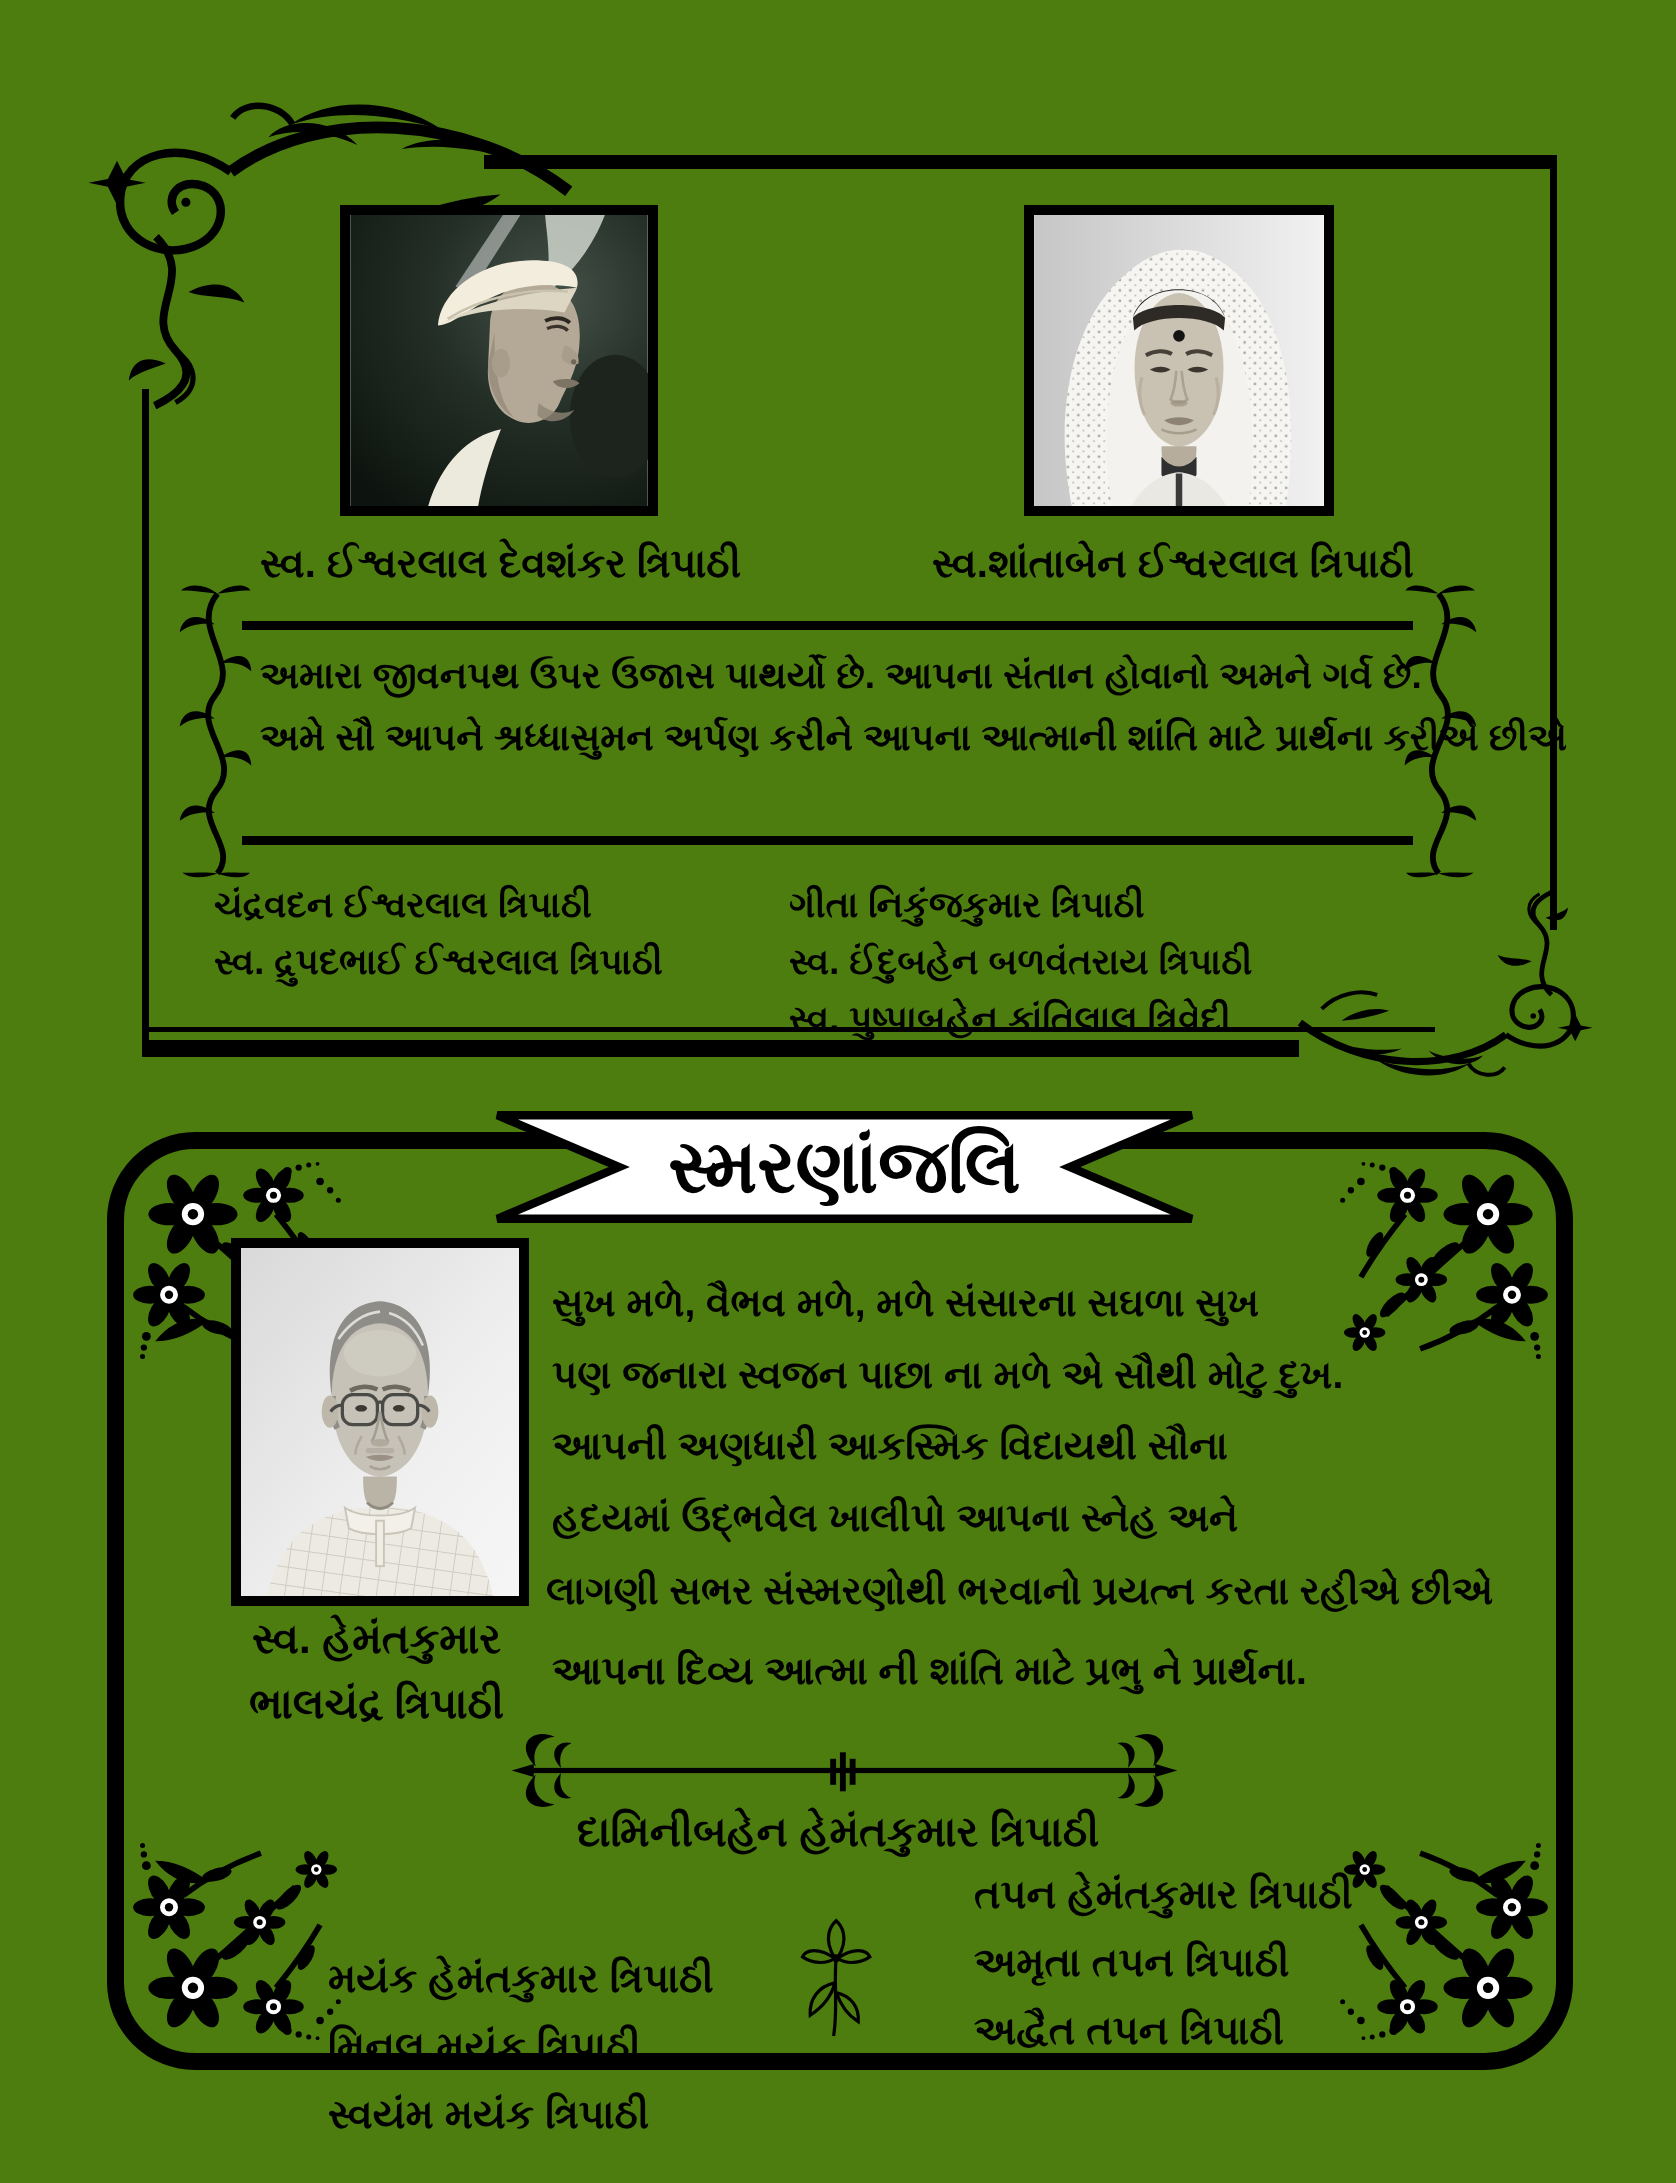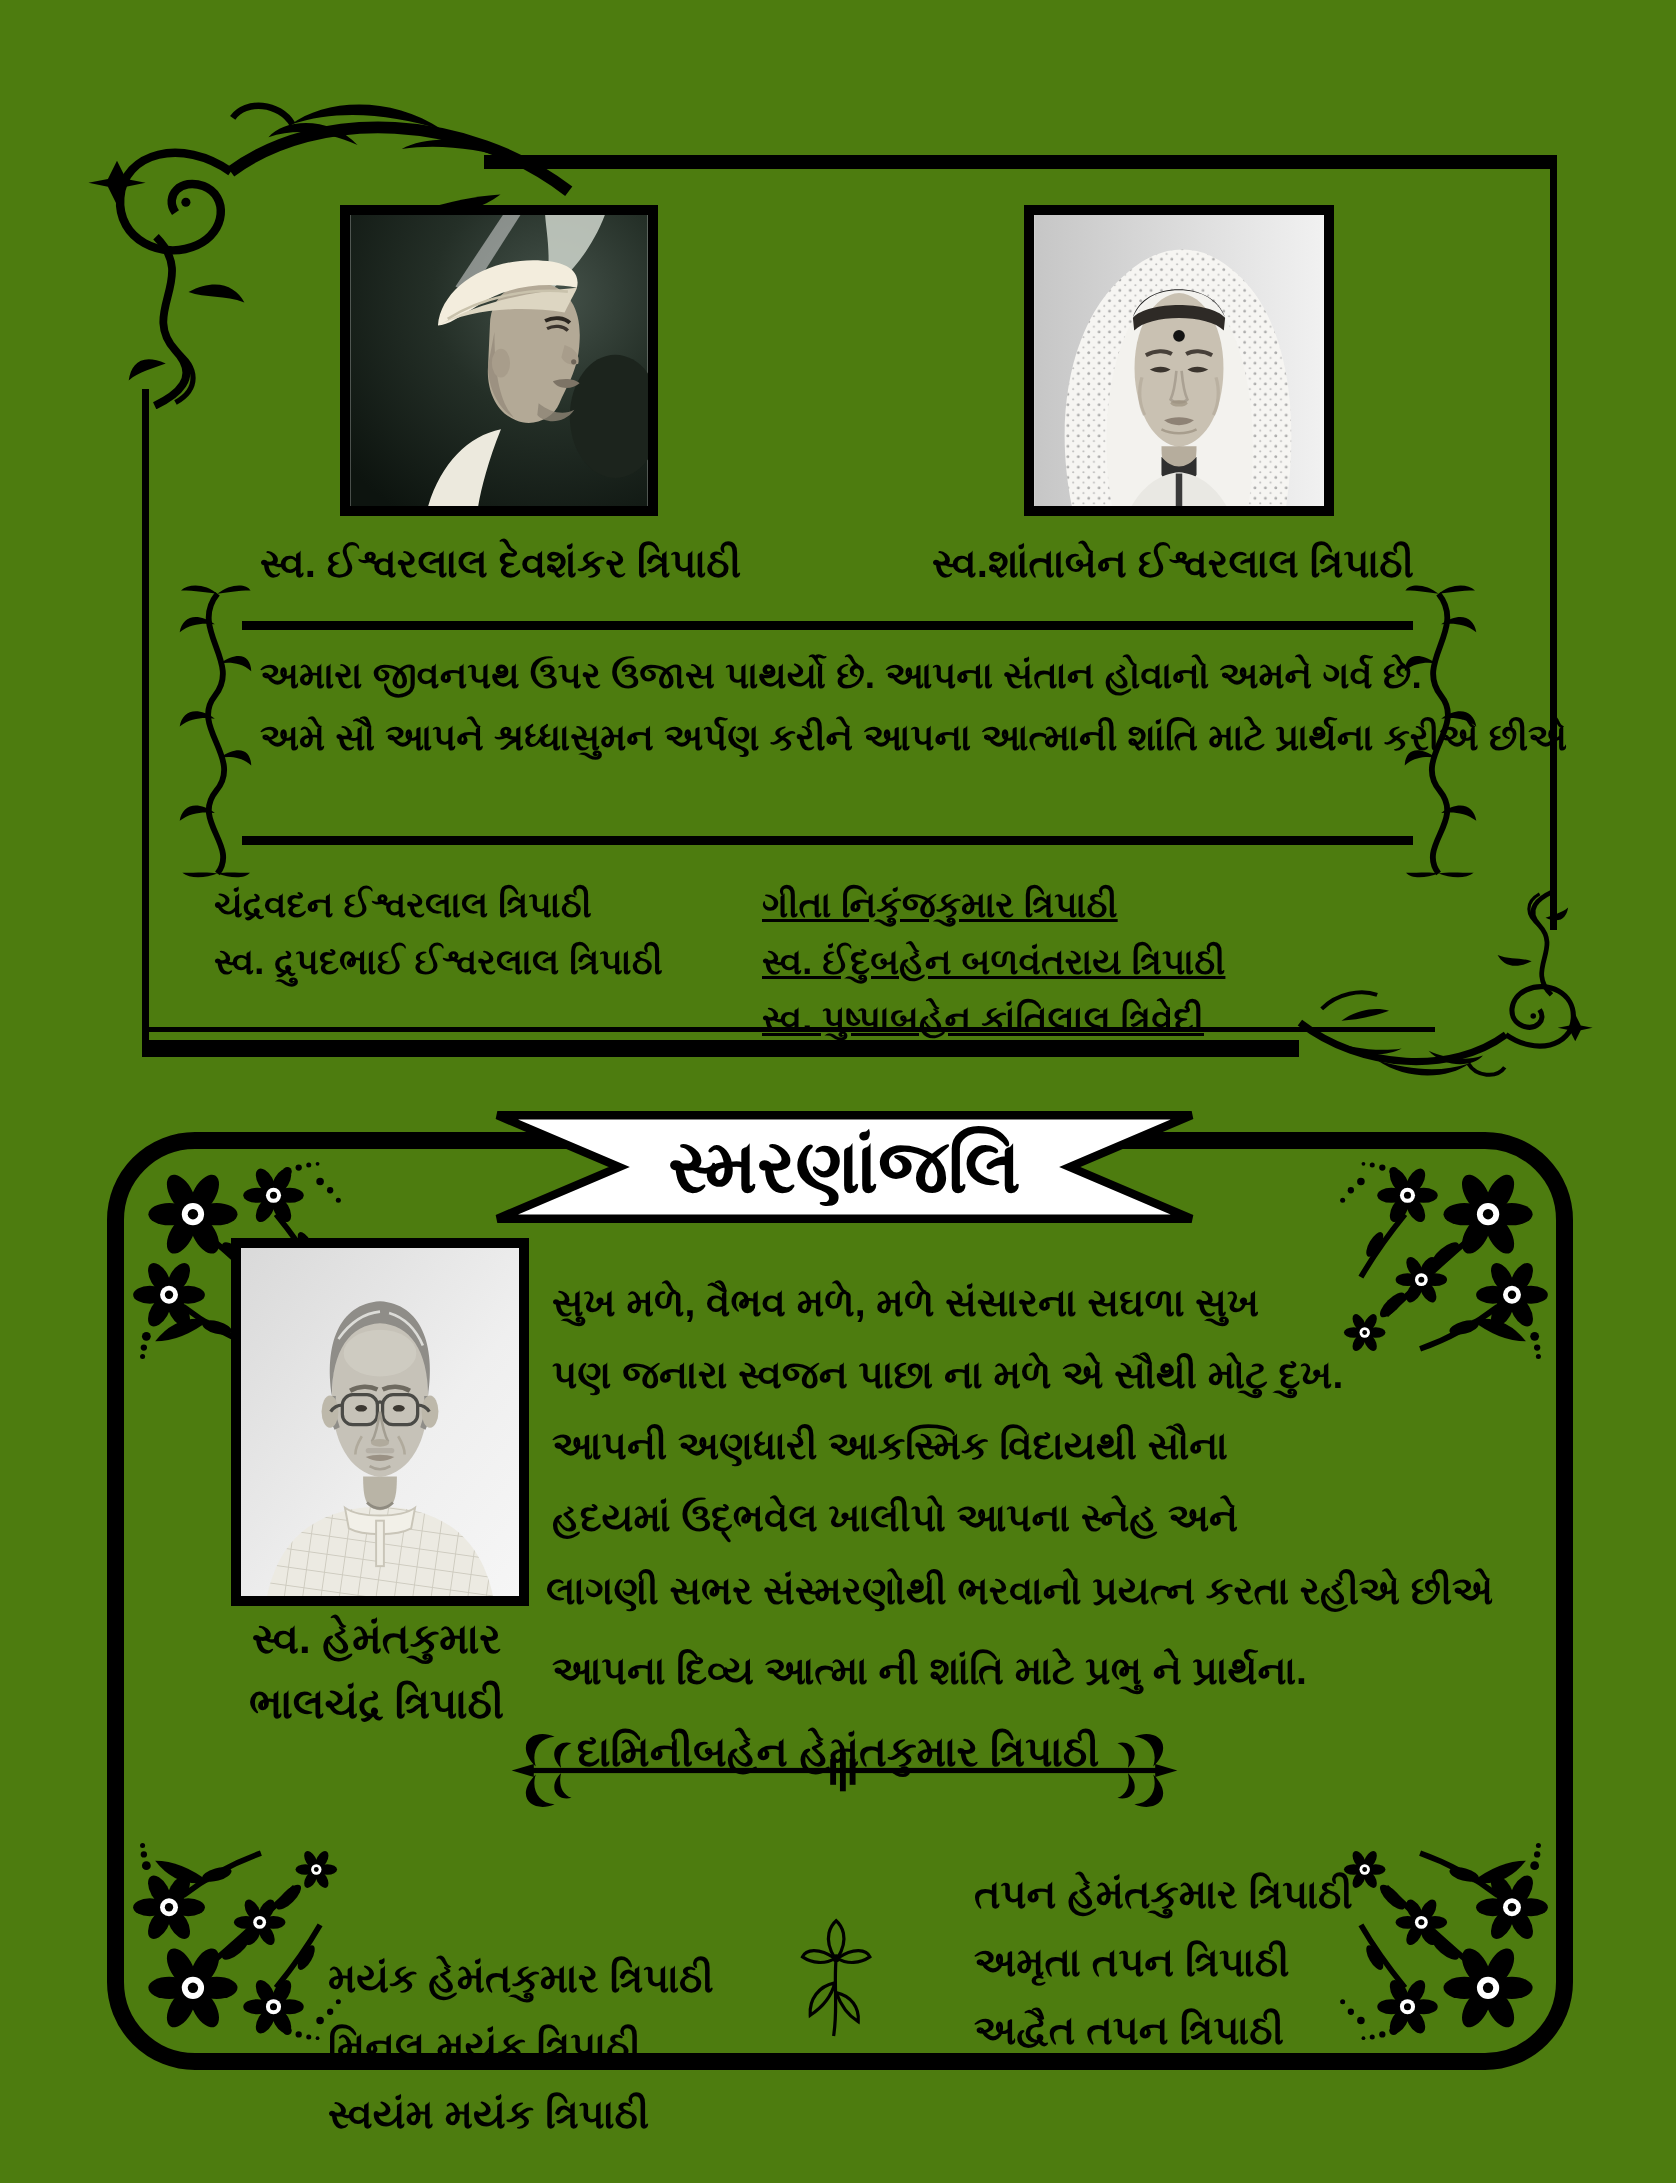--- a/index.html
+++ b/index.html
@@ -199,21 +199,21 @@
 
   <div class="abs" style="left:260px;top:645px;width:1144px;">
     <div class="tribute-line">અમારા જીવનપથ ઉપર ઉજાસ પાથર્યો છે. આપના સંતાન હોવાનો અમને ગર્વ છે.</div>
     <div class="tribute-line">અમે સૌ આપને શ્રધ્ધાસુમન અર્પણ કરીને આપના આત્માની શાંતિ માટે પ્રાર્થના કરીએ છીએ</div>
   </div>
 
   <div class="abs" style="left:214px;top:876px;width:585px;">
     <div class="name-line">ચંદ્રવદન ઈશ્વરલાલ ત્રિપાઠી</div>
     <div class="name-line">સ્વ. દ્રુપદભાઈ ઈશ્વરલાલ ત્રિપાઠી</div>
   </div>
-  <div class="abs" style="left:762px;top:876px;width:715px;text-decoration:underline;">
+  <div class="abs" style="left:789px;top:876px;width:715px;">
     <div class="name-line">ગીતા નિકુંજકુમાર ત્રિપાઠી</div>
     <div class="name-line">સ્વ. ઈંદુબહેન બળવંતરાય ત્રિપાઠી</div>
     <div class="name-line">સ્વ. પુષ્પાબહેન કાંતિલાલ ત્રિવેદી</div>
   </div>
 
   <div class="abs memorial-box" style="left:107px;top:1132px;width:1466px;height:938px;"></div>
 
   <svg class="abs" style="left:130px;top:1157px;" width="214" height="205" viewBox="0 0 330 315">
       <use href="#sym-flower-corner"></use>
     </svg>
@@ -301,21 +301,21 @@
       </g>
     </defs>
     <rect x="40" y="52" width="980" height="8" fill="#000"></rect>
     <use href="#divider-end"></use>
     <use href="#divider-end" transform="translate(1060,0) scale(-1,1)"></use>
     <rect x="508" y="38" width="9" height="40" fill="#000"></rect>
     <rect x="523" y="28" width="9" height="60" fill="#000"></rect>
     <rect x="538" y="38" width="9" height="40" fill="#000"></rect>
   </svg>
 
-  <div class="abs spouse-line" style="left:474px;top:1728px;width:728px;">દામિનીબહેન હેમંતકુમાર ત્રિપાઠી</div>
+  <div class="abs spouse-line" style="left:474px;top:1808px;width:728px;">દામિનીબહેન હેમંતકુમાર ત્રિપાઠી</div>
 
   <div class="abs" style="left:328px;top:1944px;width:617px;">
     <div class="family-line">મયંક હેમંતકુમાર ત્રિપાઠી</div>
     <div class="family-line">મિનલ મયંક ત્રિપાઠી</div>
     <div class="family-line">સ્વયંમ મયંક ત્રિપાઠી</div>
   </div>
   <div class="abs" style="left:974px;top:1860px;width:617px;">
     <div class="family-line">તપન હેમંતકુમાર ત્રિપાઠી</div>
     <div class="family-line">અમૃતા તપન ત્રિપાઠી</div>
     <div class="family-line">અદ્વૈત તપન ત્રિપાઠી</div>

